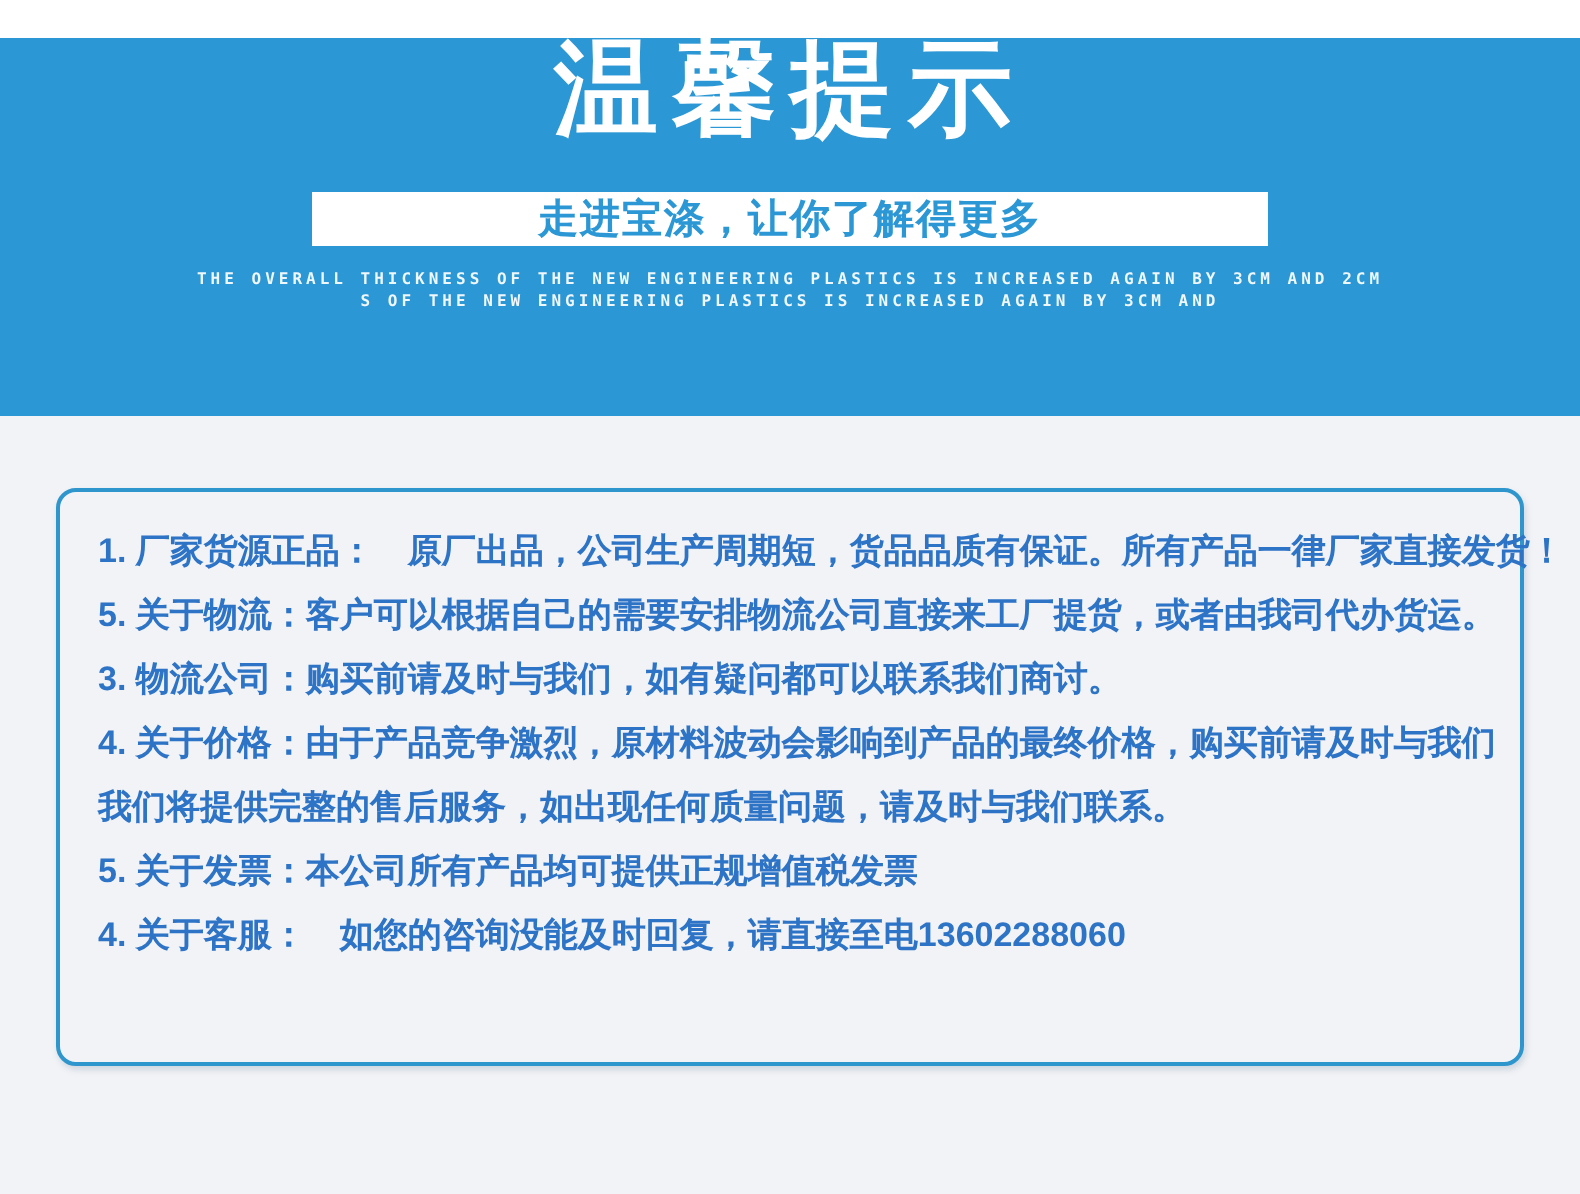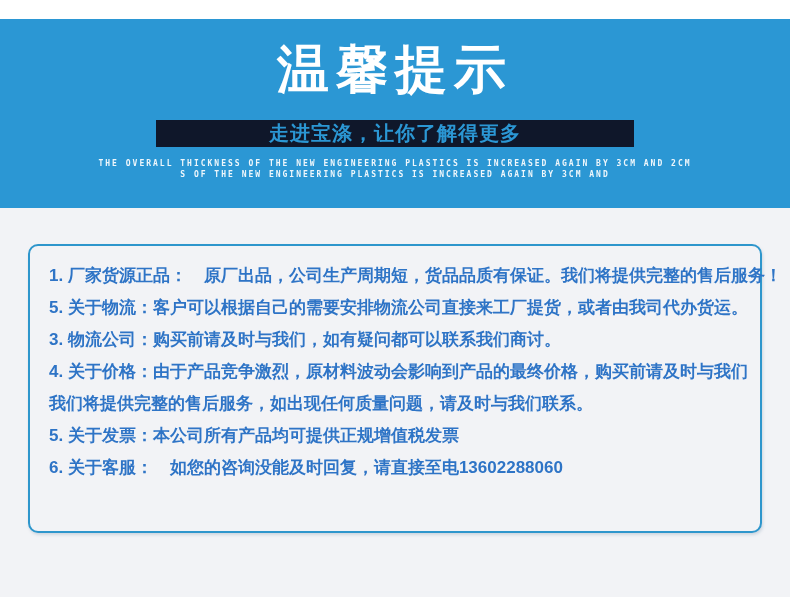--- a/index.html
+++ b/index.html
@@ -19,32 +19,31 @@
   }
 
   .banner {
     height: 189px;
     background: #2b97d4;
     text-align: center;
     overflow: hidden;
   }
   .banner-title {
     margin: 0;
-    padding-top: 24px;
     font-size: 52px;
     line-height: 1.0;
     font-weight: bold;
     color: #ffffff;
     letter-spacing: 7px;
   }
   .subtitle-box {
     width: 478px;
     height: 27px;
     margin: 25px auto 0 auto;
-    background: #0f172a;
+    background: #ffffff;
     display: flex;
     align-items: center;
     justify-content: center;
   }
   .subtitle-text {
     color: #2b97d4;
     font-size: 20px;
     font-weight: bold;
     letter-spacing: 1px;
     white-space: nowrap;
@@ -103,21 +102,21 @@
     <div class="tagline">
       <div>THE OVERALL THICKNESS OF THE NEW ENGINEERING PLASTICS IS INCREASED AGAIN BY 3CM AND 2CM</div>
       <div>S OF THE NEW ENGINEERING PLASTICS IS INCREASED AGAIN BY 3CM AND</div>
     </div>
   </div>
 
   <div class="notice-box">
 
     <div class="notice-item">
       <span class="item-label">1. 厂家货源正品：</span>
-      <span class="item-text">　原厂出品，公司生产周期短，货品品质有保证。我们将提供完整的售后服务！</span>
+      <span class="item-text">　原厂出品，公司生产周期短，货品品质有保证。所有产品一律厂家直接发货！</span>
     </div>
 
     <div class="notice-item">
       <span class="item-label">5. 关于物流：</span>
       <span class="item-text">客户可以根据自己的需要安排物流公司直接来工厂提货，或者由我司代办货运。</span>
     </div>
 
     <div class="notice-item">
       <span class="item-label">3. 物流公司：</span>
       <span class="item-text">购买前请及时与我们，如有疑问都可以联系我们商讨。</span>
@@ -133,19 +132,19 @@
     <div class="notice-item">
       <span class="item-text">我们将提供完整的售后服务，如出现任何质量问题，请及时与我们联系。</span>
     </div>
 
     <div class="notice-item">
       <span class="item-label">5. 关于发票：</span>
       <span class="item-text">本公司所有产品均可提供正规增值税发票</span>
     </div>
 
     <div class="notice-item">
-      <span class="item-label">6. 关于客服：</span>
+      <span class="item-label">4. 关于客服：</span>
       <span class="item-text">　如您的咨询没能及时回复，请直接至电13602288060</span>
     </div>
 
   </div>
 
 </div>
 
 </body></html>

